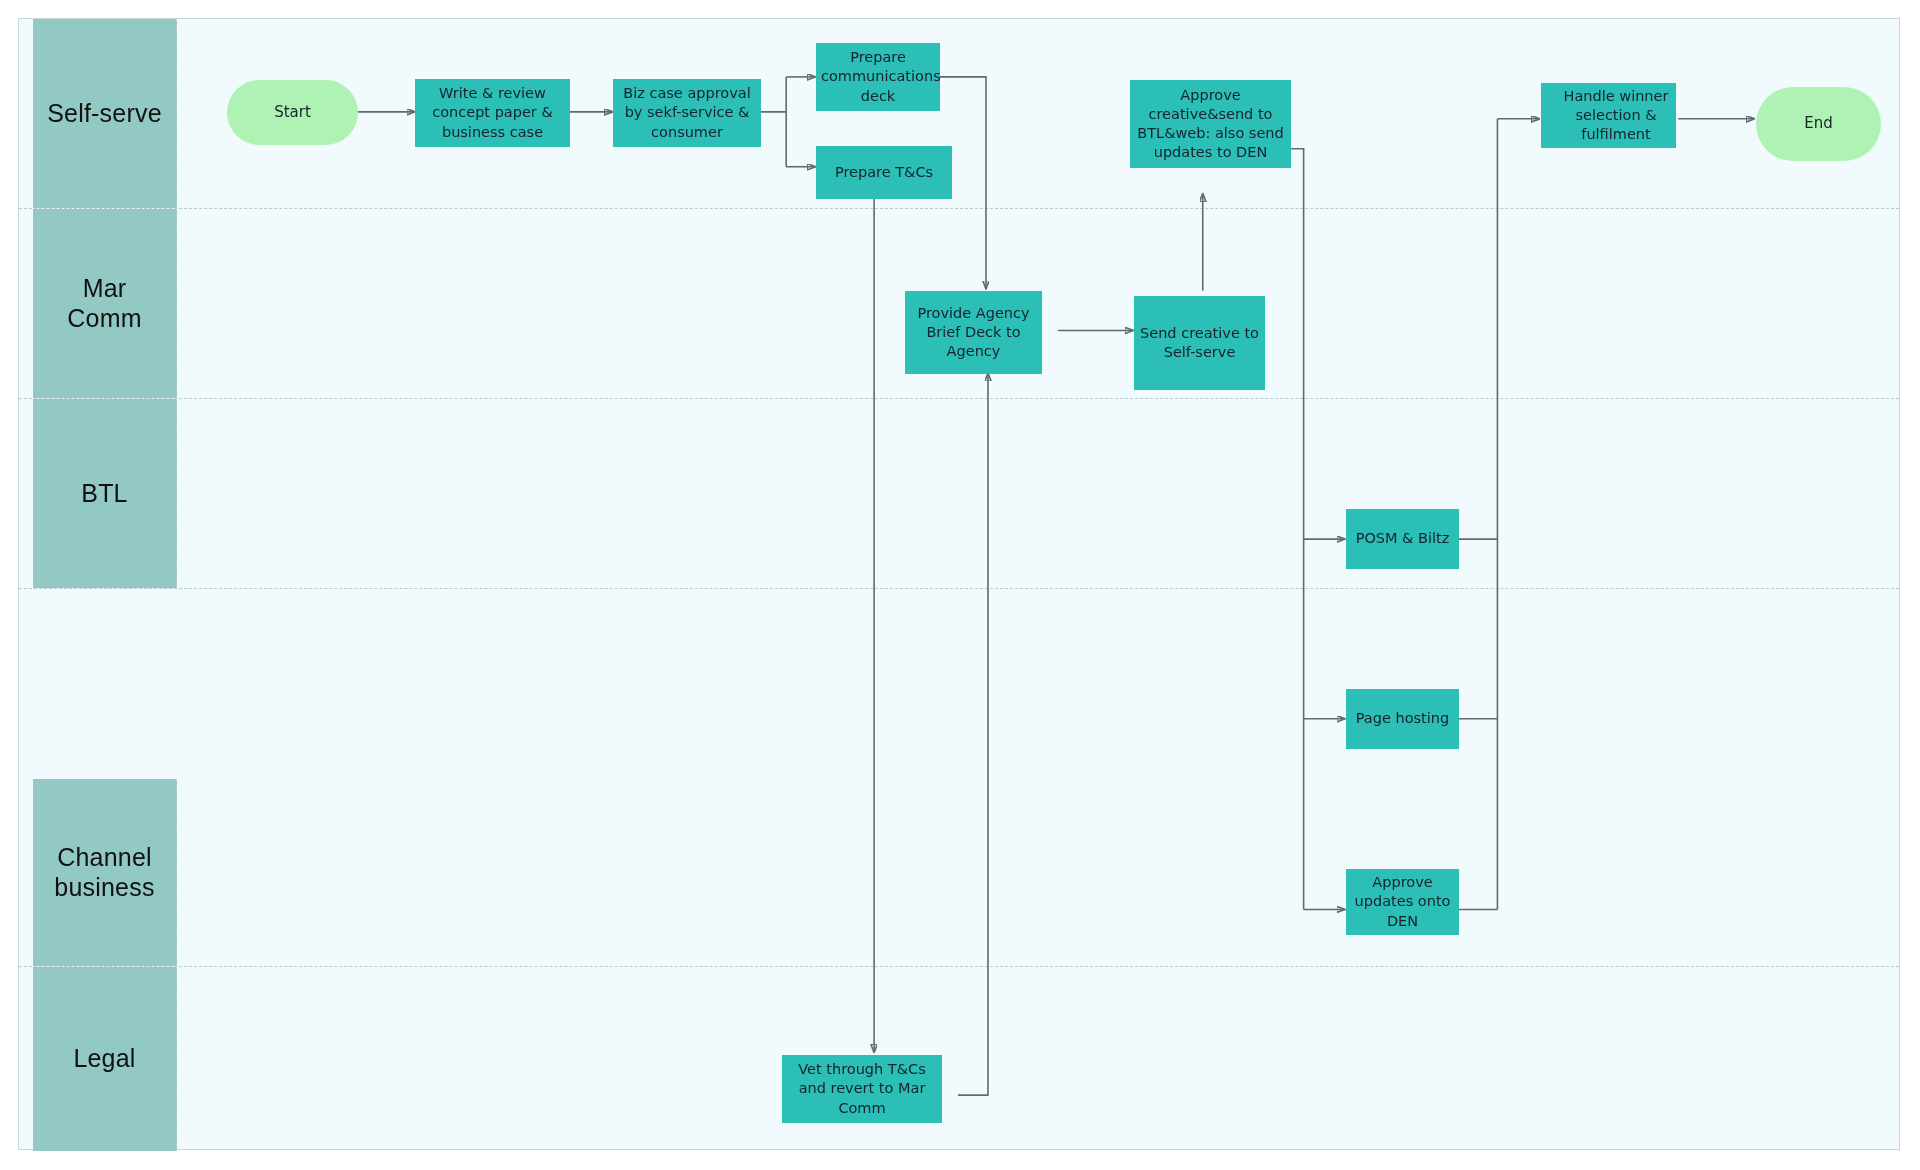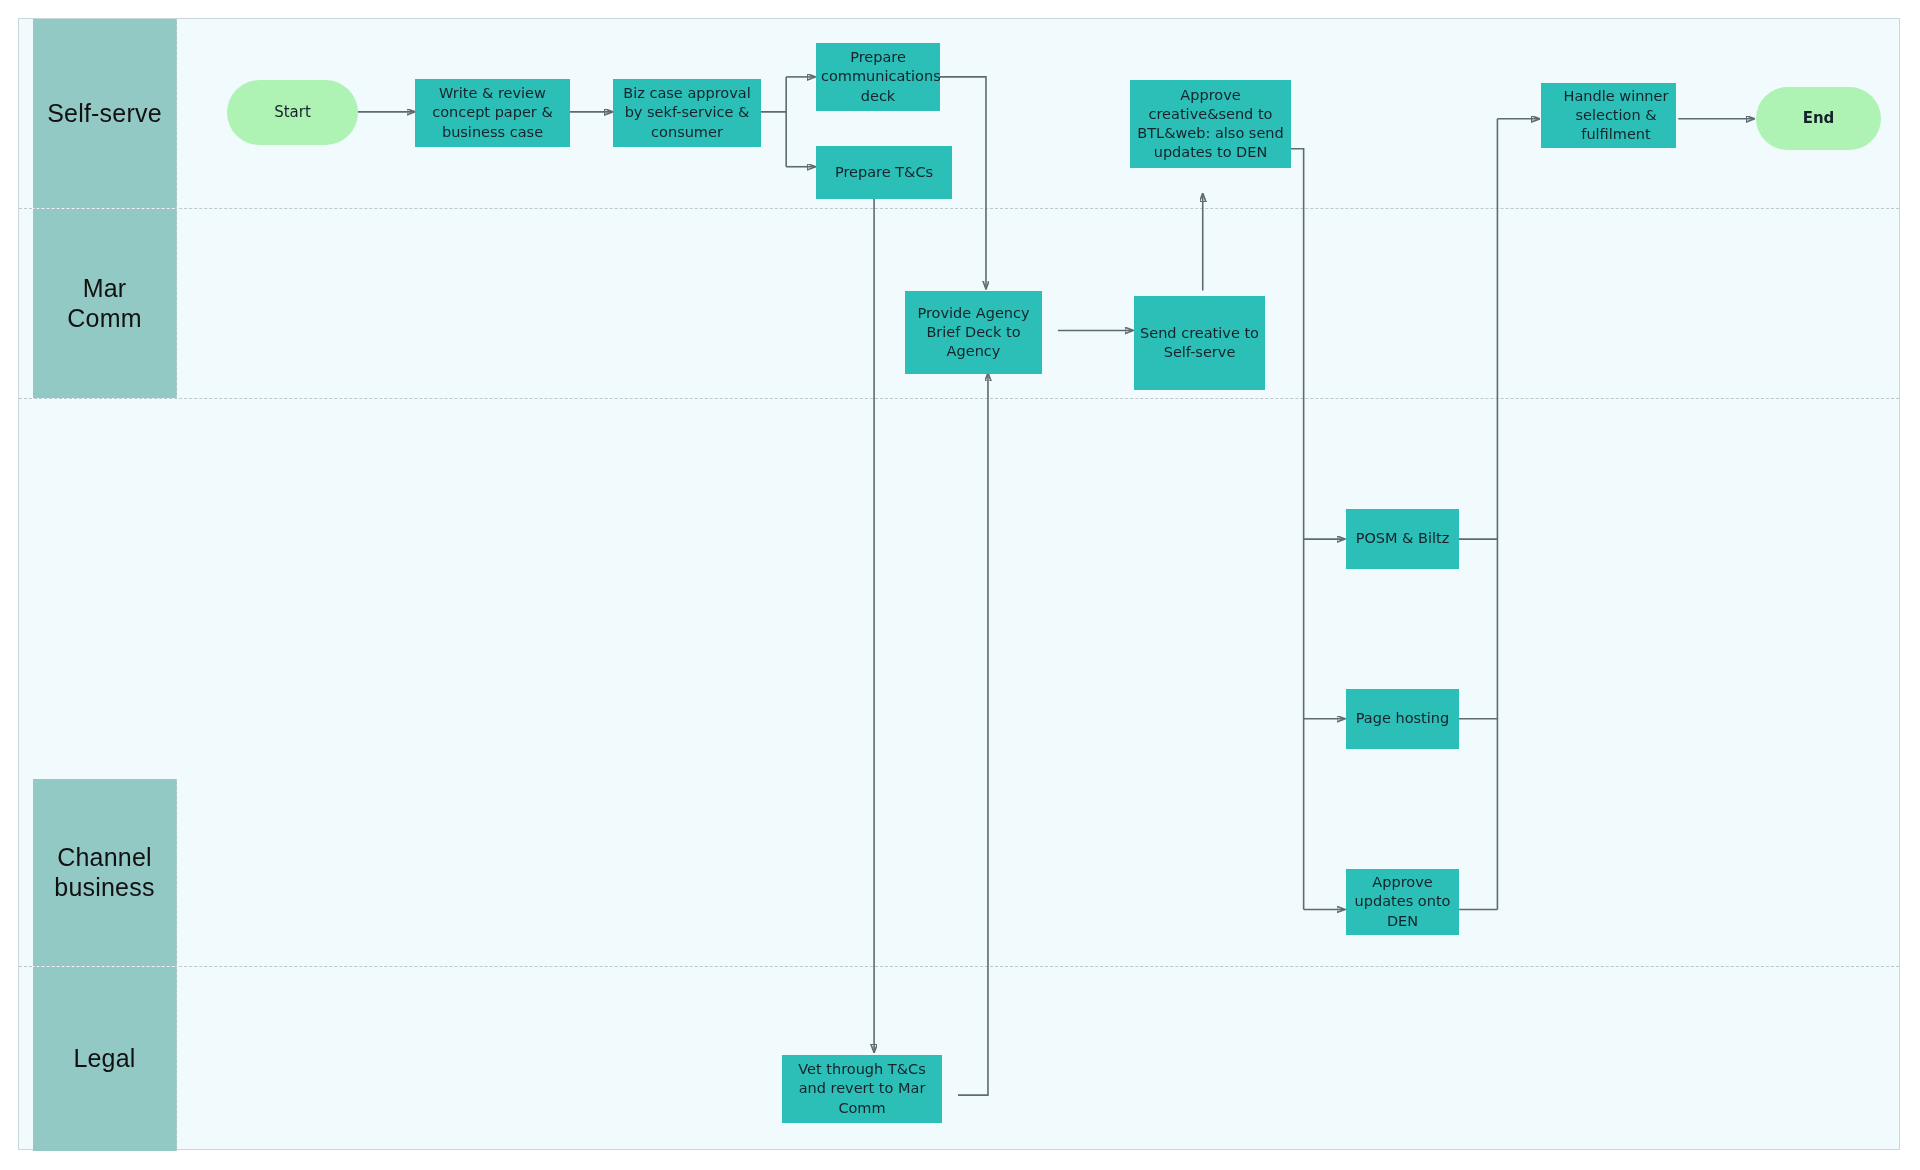--- a/index.html
+++ b/index.html
@@ -98,20 +98,26 @@
       <div class="lane-body"></div>
     </div>
 
     <div class="lane" style="top:190px;height:190px;">
       <div class="lane-header">
         <span><span>Mar</span><br><span>Comm</span></span>
       </div>
       <div class="lane-body"></div>
     </div>
 
+    <div class="lane" style="top:380px;height:190px;">
+      <div class="lane-header">
+        <span>BTL</span>
+      </div>
+      <div class="lane-body"></div>
+    </div>
 
 
     <div class="lane" style="top:760px;height:188px;">
       <div class="lane-header">
         <span><span>Channel</span><br><span>business</span></span>
       </div>
       <div class="lane-body"></div>
     </div>
 
     <div class="lane" style="top:948px;height:184px;">
@@ -192,21 +198,21 @@
     </div>
 
     <div class="node process" style="left:1111px;top:61px;width:161px;height:88px;">
       <span class="lbl">Approve creative&amp;send to BTL&amp;web: also send updates to DEN</span>
     </div>
 
     <div class="node process" style="left:1522px;top:64px;width:135px;height:65px;padding-left:20px;">
       <span class="lbl">Handle winner selection &amp; fulfilment</span>
     </div>
 
-    <div class="node terminator" style="left:1737px;top:68px;width:125px;height:63px;font-weight:bold;">
+    <div class="node terminator" style="left:1737px;top:68px;width:125px;height:74px;">
       <span class="lbl">End</span>
     </div>
 
     <div class="node process" style="left:886px;top:272px;width:137px;height:83px;">
       <span class="lbl">Provide Agency Brief Deck to Agency</span>
     </div>
 
     <div class="node process" style="left:1115px;top:277px;width:131px;height:94px;">
       <span class="lbl">Send creative to Self-serve</span>
     </div>

